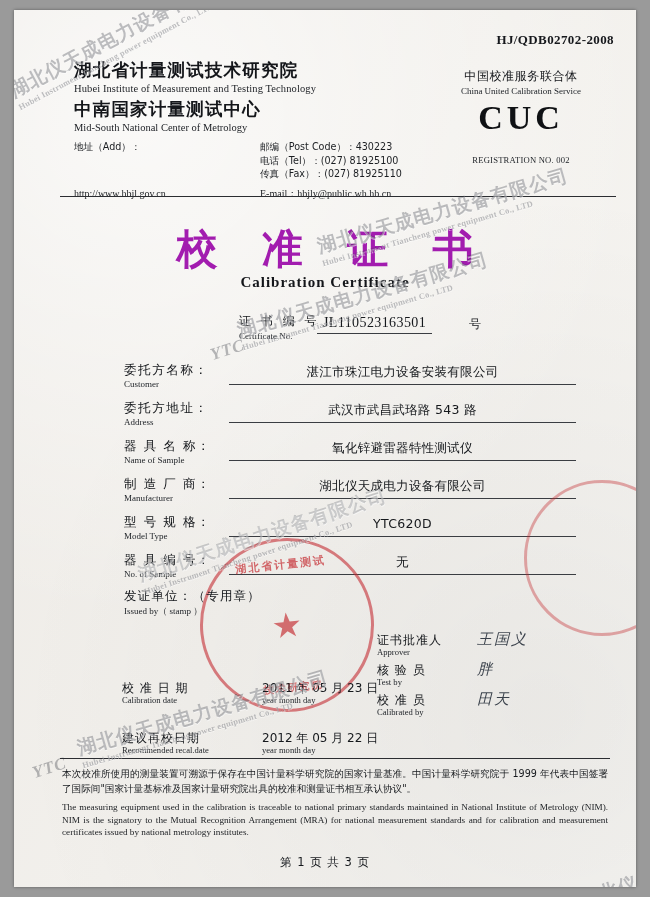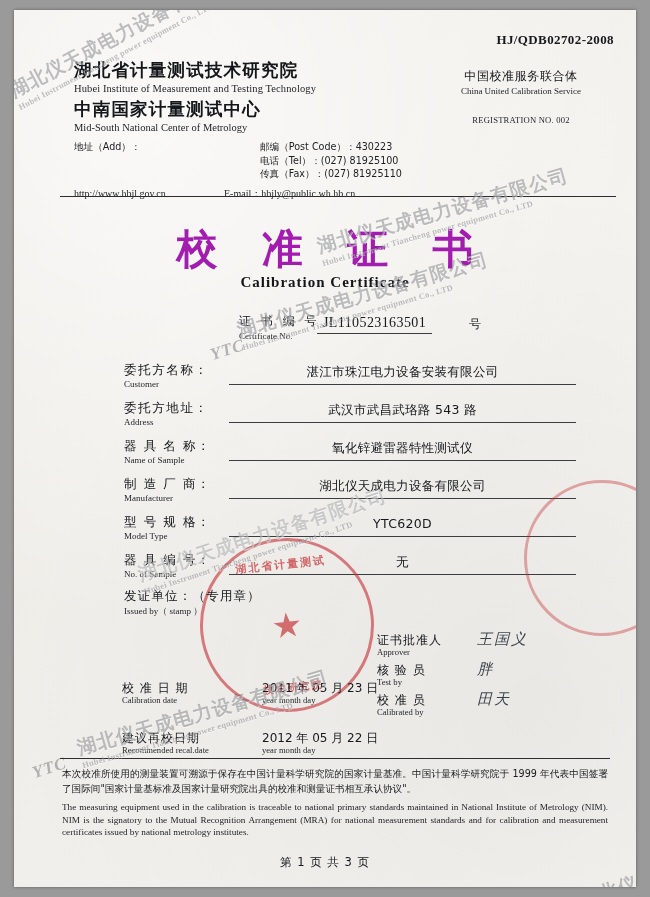--- a/index.html
+++ b/index.html
@@ -496,27 +496,28 @@
             <span class="cell-l">地址（Add）：</span><span>邮编（Post Code）：</span><span>430223</span>
           </div>
           <div class="row">
             <span class="cell-l"></span><span>电话（Tel）：</span><span>(027) 81925100</span>
           </div>
           <div class="row">
             <span class="cell-l"></span><span>传真（Fax）：</span><span>(027) 81925110</span>
           </div>
         </div>
         <div class="url">
-          <span class="cell-l" style="display:inline-block;width:150px">http://www.hbjl.gov.cn</span><span>E-mail：</span><span>hbjly@public.wh.hb.cn</span>
+          <span class="cell-l" style="display:inline-block;width:186px">http://www.hbjl.gov.cn</span><span>E-mail：</span><span>hbjly@public.wh.hb.cn</span>
         </div>
       </div>
 
       <div class="hdr-right">
         <div class="cuc-cn">中国校准服务联合体</div>
         <div class="cuc-en">China United Calibration Service</div>
+        <div class="cuc-logo">CUC</div>
         <div class="cuc-reg">REGISTRATION NO. 002</div>
       </div>
 
       <div class="hdr-rule"></div>
     </div>
 
     <div class="title-cn">校 准 证 书</div>
     <div class="title-en">Calibration Certificate</div>
 
     <div class="certno">

